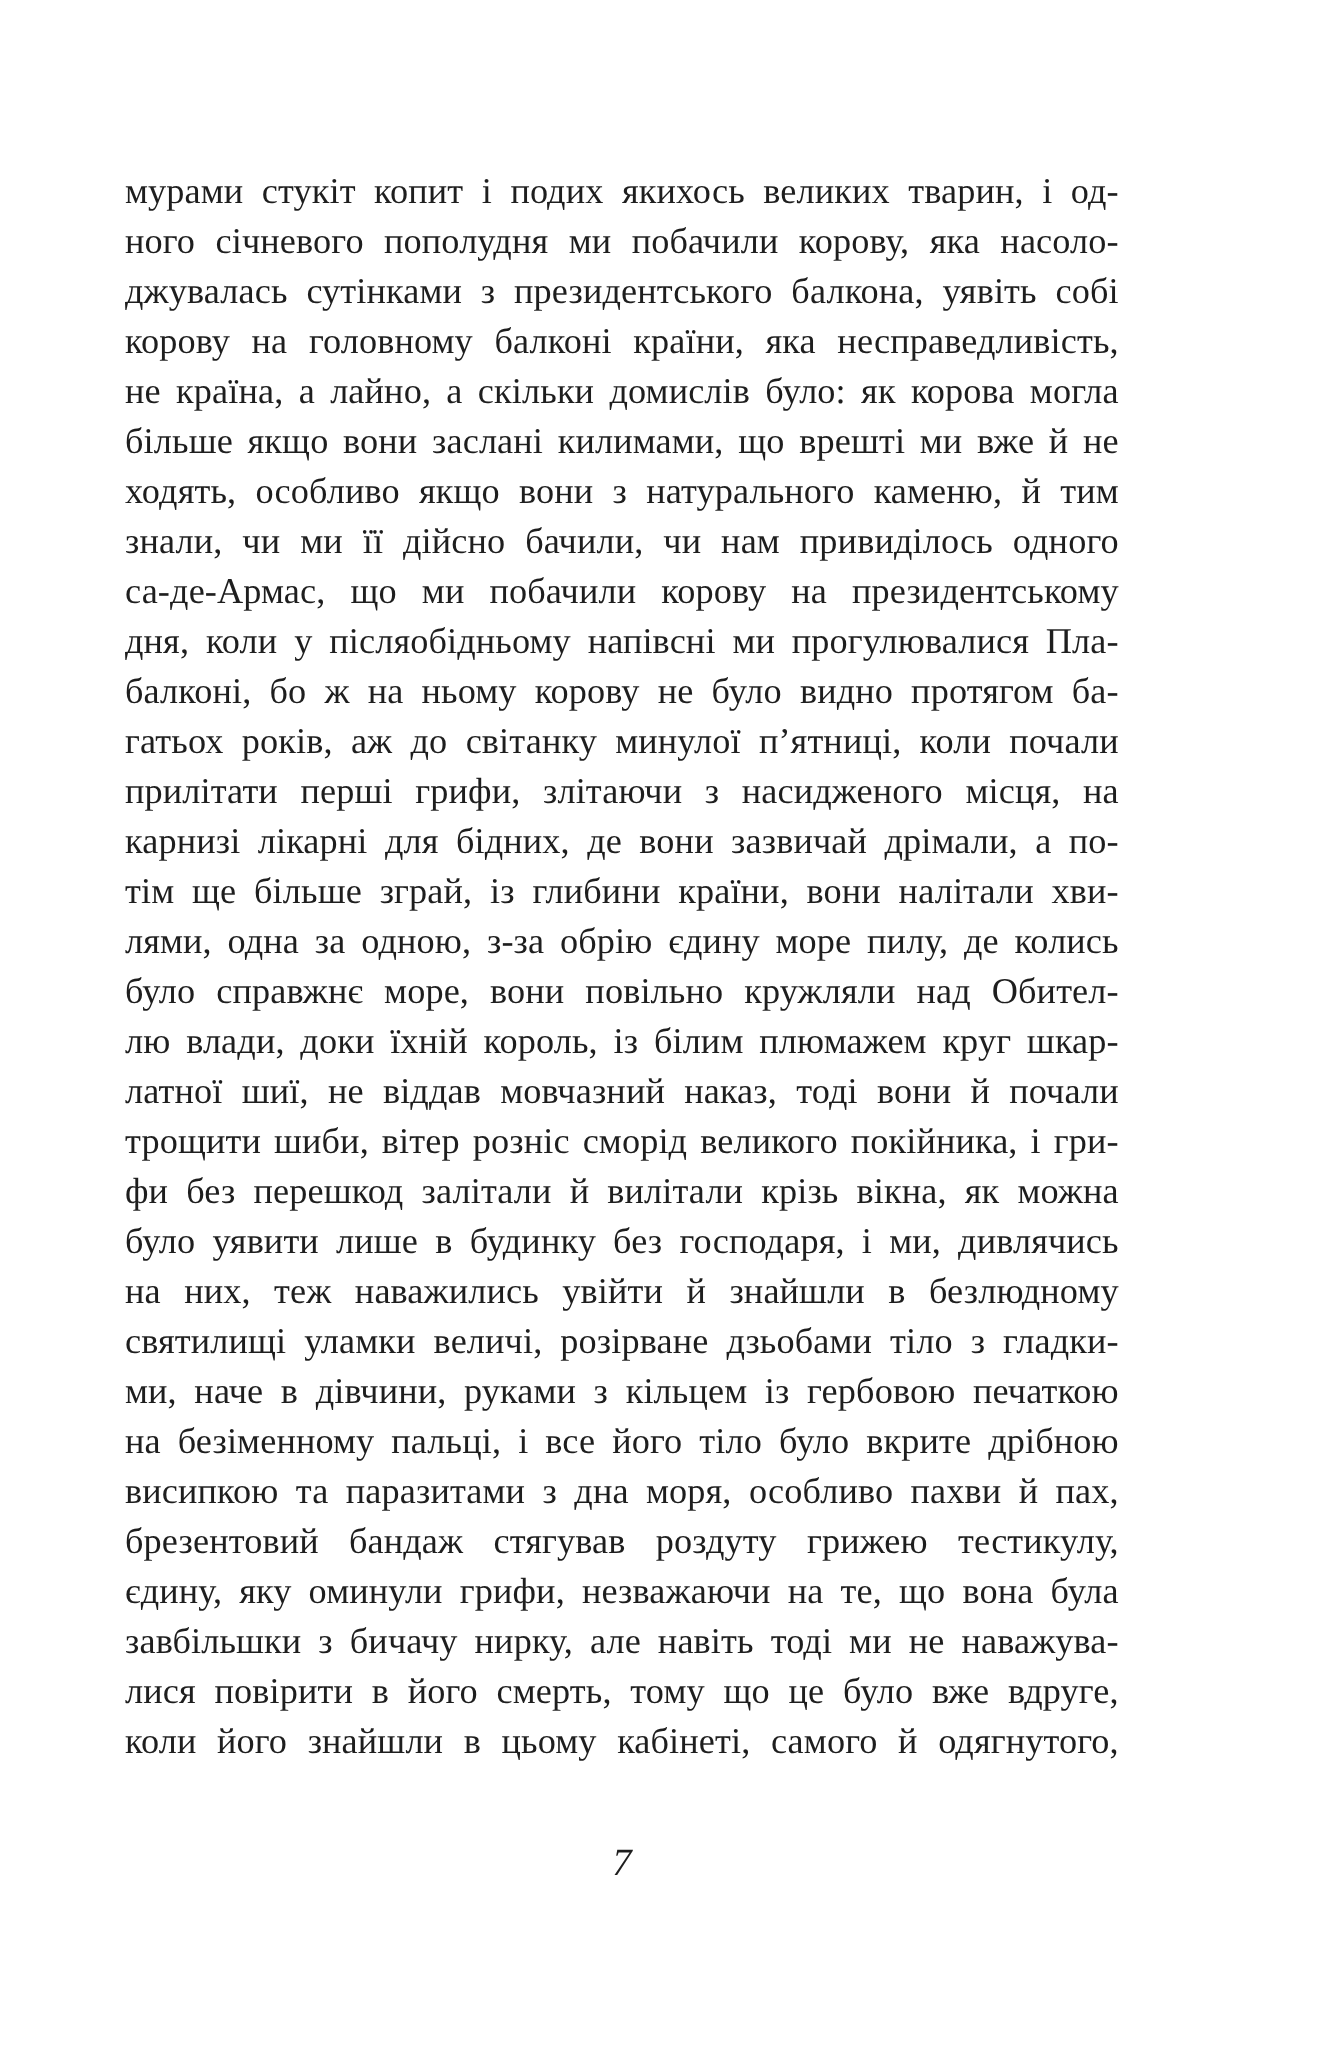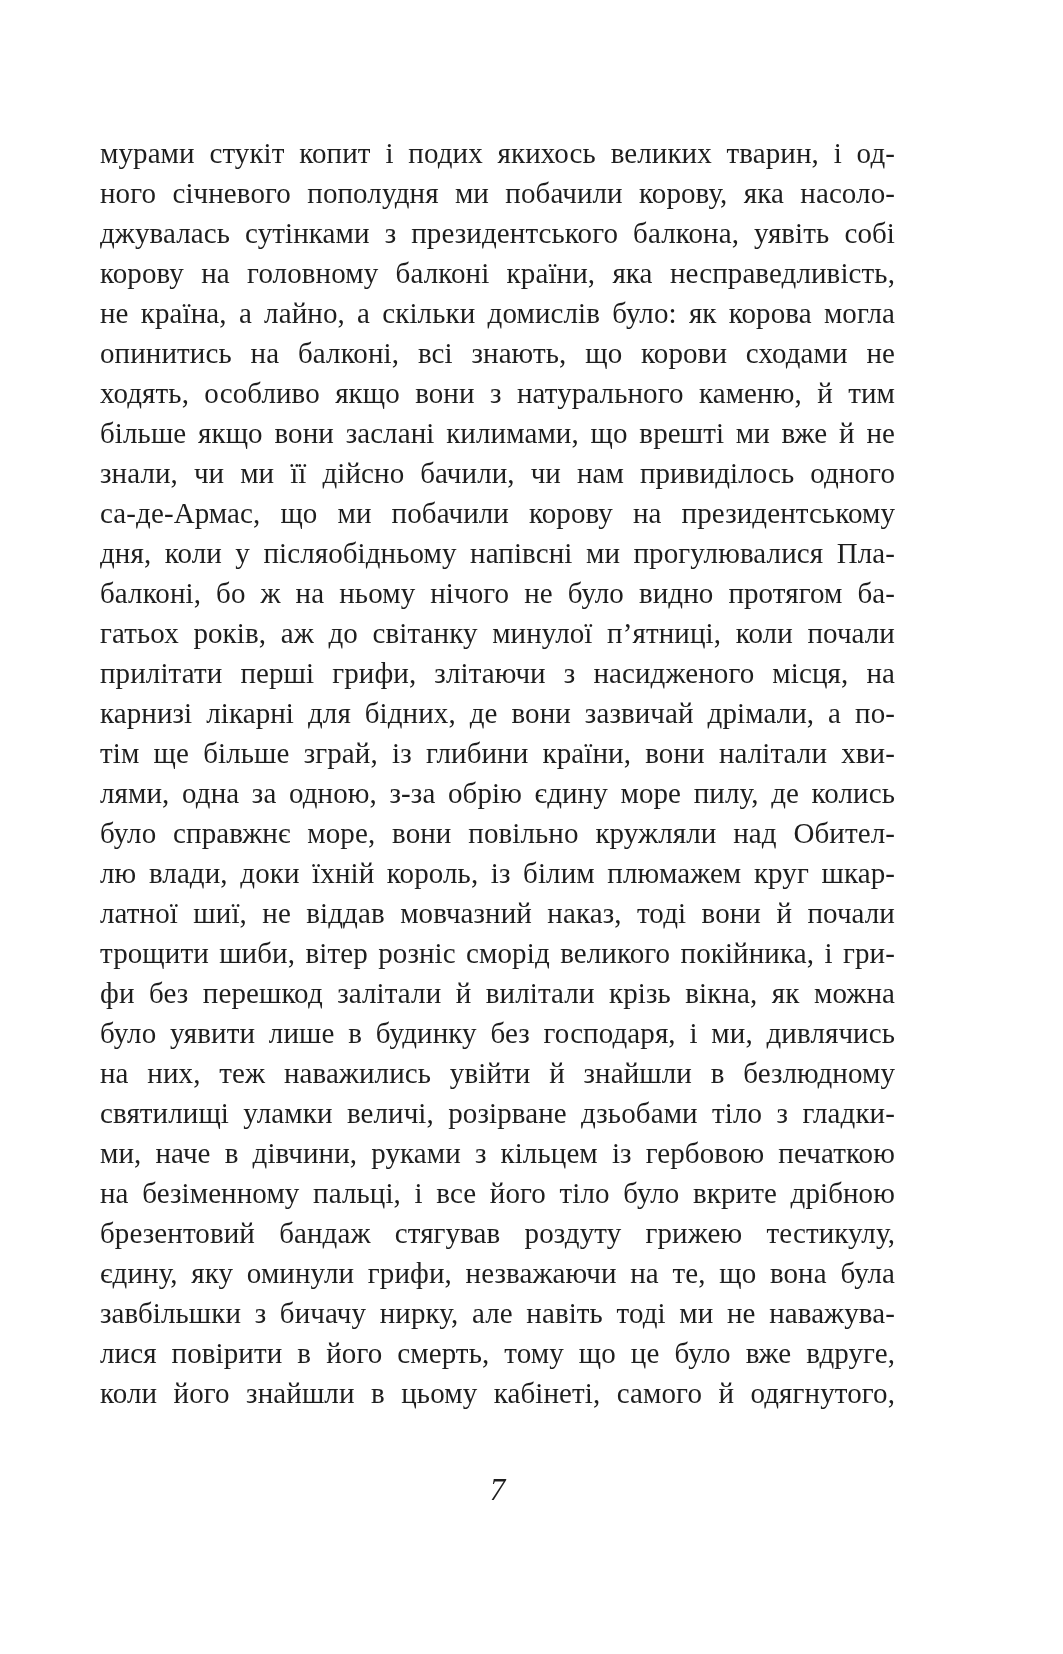--- a/index.html
+++ b/index.html
@@ -45,42 +45,42 @@
 </head>
 <body>
 
 <div class="book-page">
   <div class="text-block">
       <div class="text-line">мурами стукіт копит і подих якихось великих тварин, і од-</div>
       <div class="text-line">ного січневого пополудня ми побачили корову, яка насоло-</div>
       <div class="text-line">джувалась сутінками з президентського балкона, уявіть собі</div>
       <div class="text-line">корову на головному балконі країни, яка несправедливість,</div>
       <div class="text-line">не країна, а лайно, а скільки домислів було: як корова могла</div>
-      <div class="text-line">опинитись на балконі, всі знають, що корови сходами не</div>
+      <div class="text-line">більше якщо вони заслані килимами, що врешті ми вже й не</div>
       <div class="text-line">ходять, особливо якщо вони з натурального каменю, й тим</div>
-      <div class="text-line">більше якщо вони заслані килимами, що врешті ми вже й не</div>
       <div class="text-line">знали, чи ми її дійсно бачили, чи нам привиділось одного</div>
       <div class="text-line">са-де-Армас, що ми побачили корову на президентському</div>
       <div class="text-line">дня, коли у післяобідньому напівсні ми прогулювалися Пла-</div>
-      <div class="text-line">балконі, бо ж на ньому нічого не було видно протягом ба-</div>
+      <div class="text-line">балконі, бо ж на ньому корову не було видно протягом ба-</div>
       <div class="text-line">гатьох років, аж до світанку минулої п’ятниці, коли почали</div>
       <div class="text-line">прилітати перші грифи, злітаючи з насидженого місця, на</div>
       <div class="text-line">карнизі лікарні для бідних, де вони зазвичай дрімали, а по-</div>
       <div class="text-line">тім ще більше зграй, із глибини країни, вони налітали хви-</div>
       <div class="text-line">лями, одна за одною, з-за обрію єдину море пилу, де колись</div>
       <div class="text-line">було справжнє море, вони повільно кружляли над Обител-</div>
       <div class="text-line">лю влади, доки їхній король, із білим плюмажем круг шкар-</div>
       <div class="text-line">латної шиї, не віддав мовчазний наказ, тоді вони й почали</div>
       <div class="text-line">трощити шиби, вітер розніс сморід великого покійника, і гри-</div>
       <div class="text-line">фи без перешкод залітали й вилітали крізь вікна, як можна</div>
       <div class="text-line">було уявити лише в будинку без господаря, і ми, дивлячись</div>
       <div class="text-line">на них, теж наважились увійти й знайшли в безлюдному</div>
       <div class="text-line">святилищі уламки величі, розірване дзьобами тіло з гладки-</div>
       <div class="text-line">ми, наче в дівчини, руками з кільцем із гербовою печаткою</div>
       <div class="text-line">на безіменному пальці, і все його тіло було вкрите дрібною</div>
+      <div class="text-line">висипкою та паразитами з дна моря, особливо пахви й пах,</div>
       <div class="text-line">брезентовий бандаж стягував роздуту грижею тестикулу,</div>
       <div class="text-line">єдину, яку оминули грифи, незважаючи на те, що вона була</div>
       <div class="text-line">завбільшки з бичачу нирку, але навіть тоді ми не наважува-</div>
       <div class="text-line">лися повірити в його смерть, тому що це було вже вдруге,</div>
       <div class="text-line">коли його знайшли в цьому кабінеті, самого й одягнутого,</div>
     </div>
   <div class="page-number">7</div>
 </div>
 
 </body></html>

